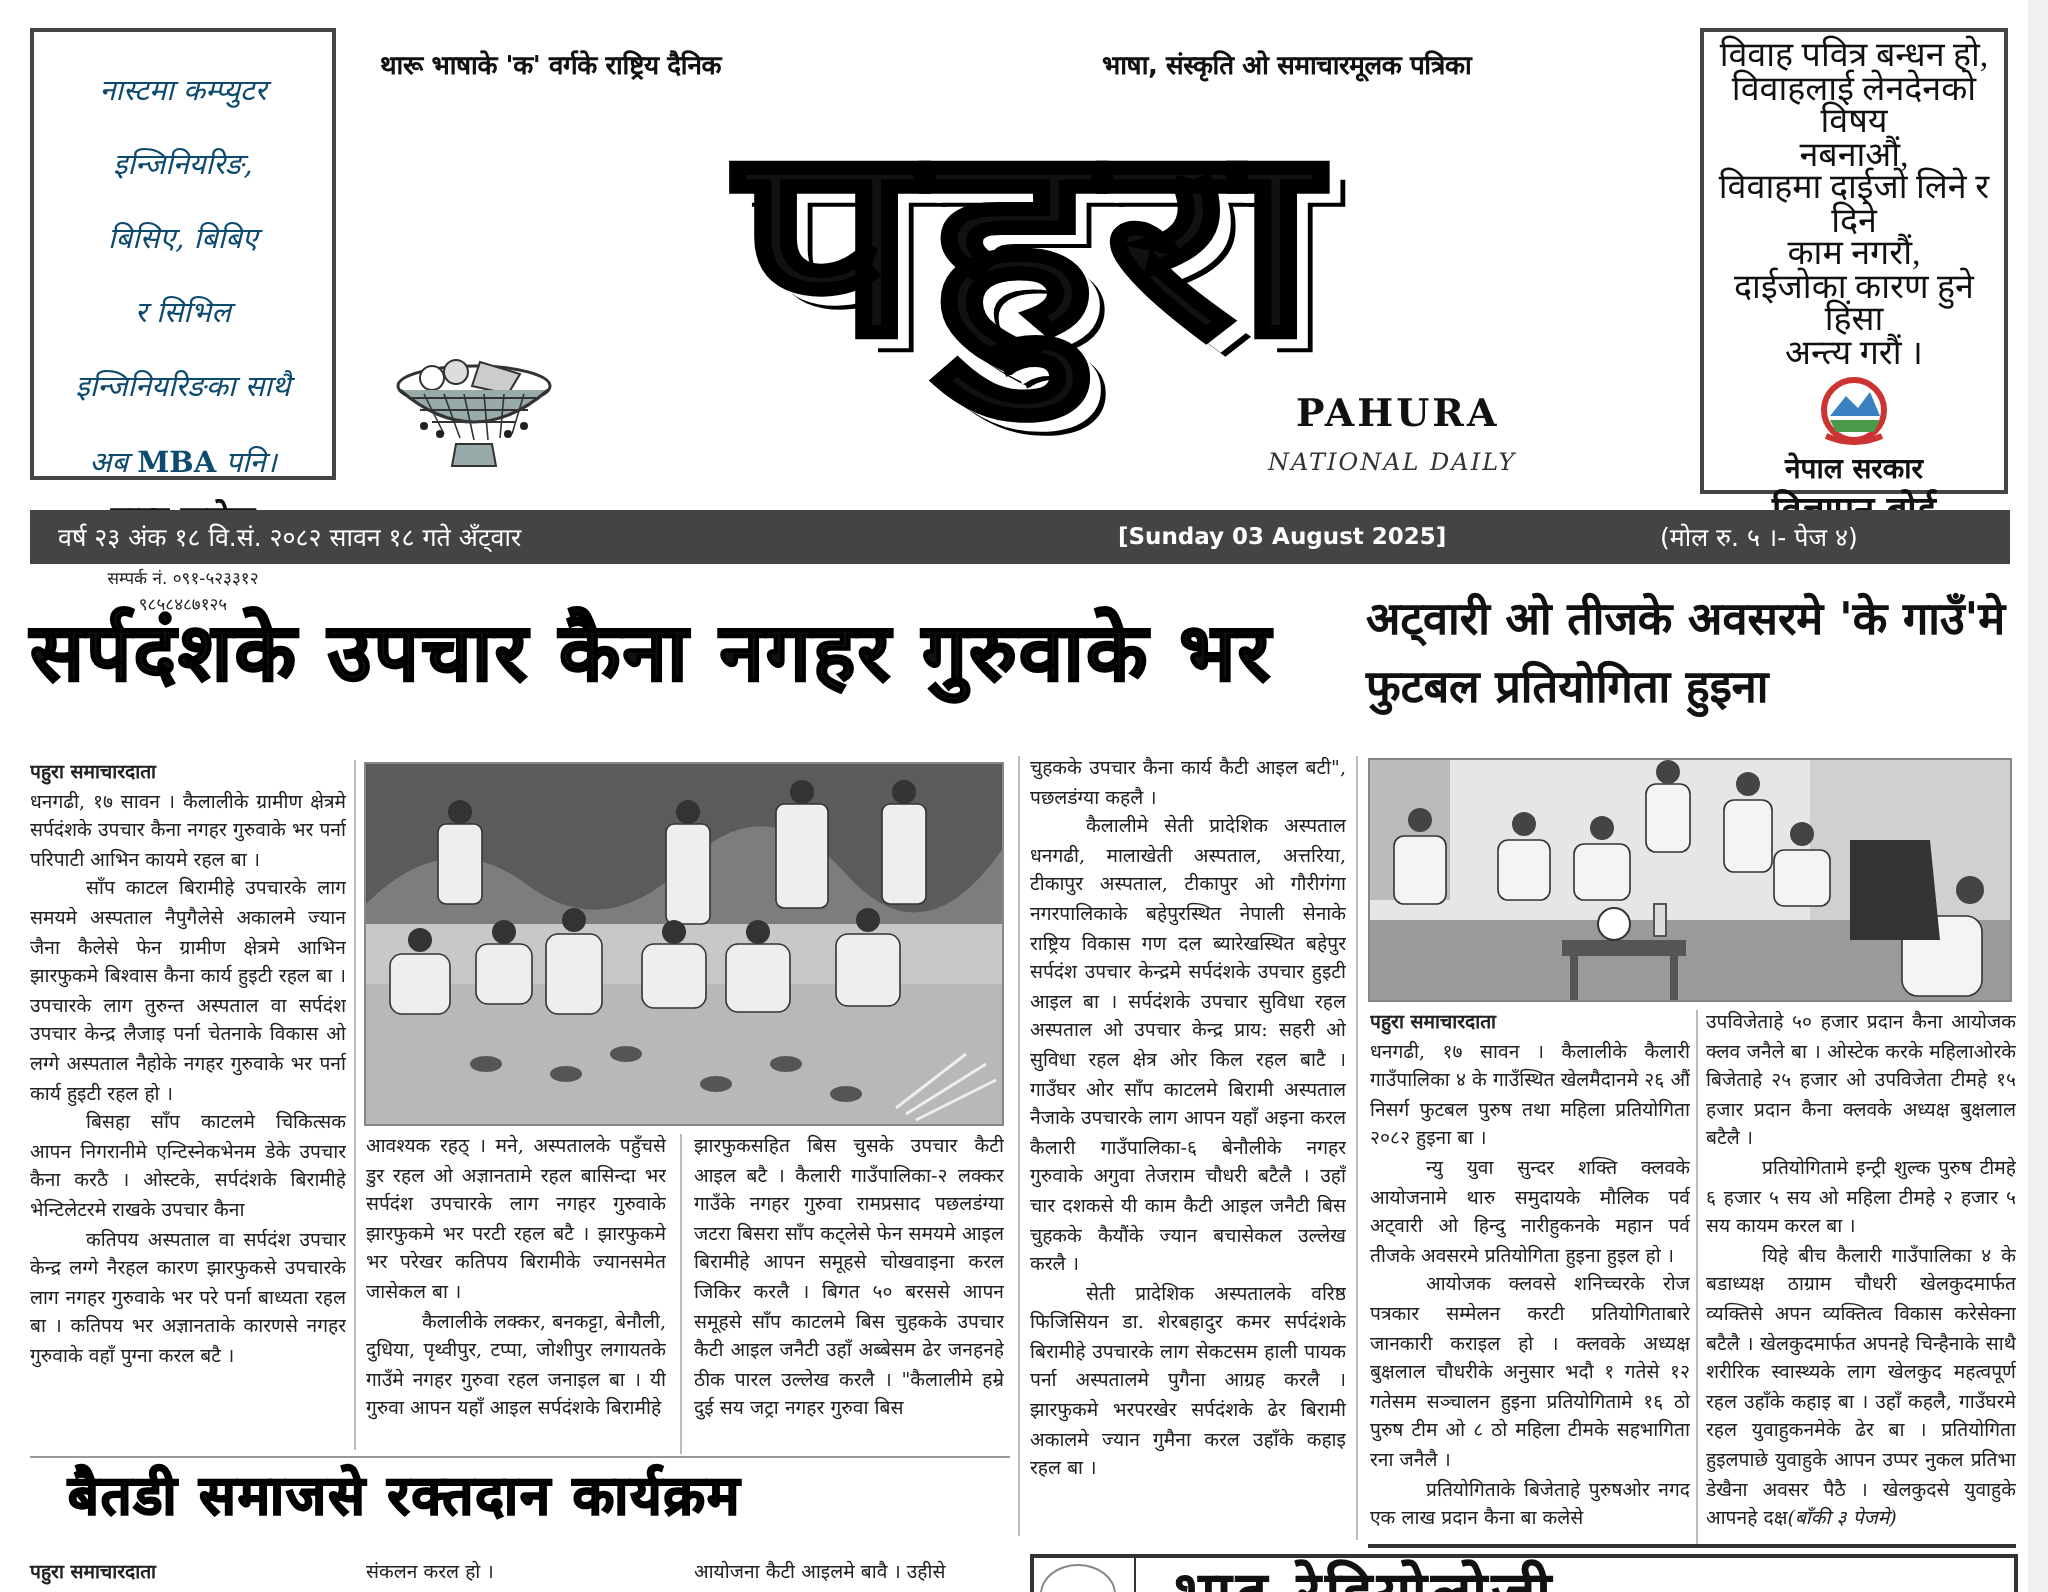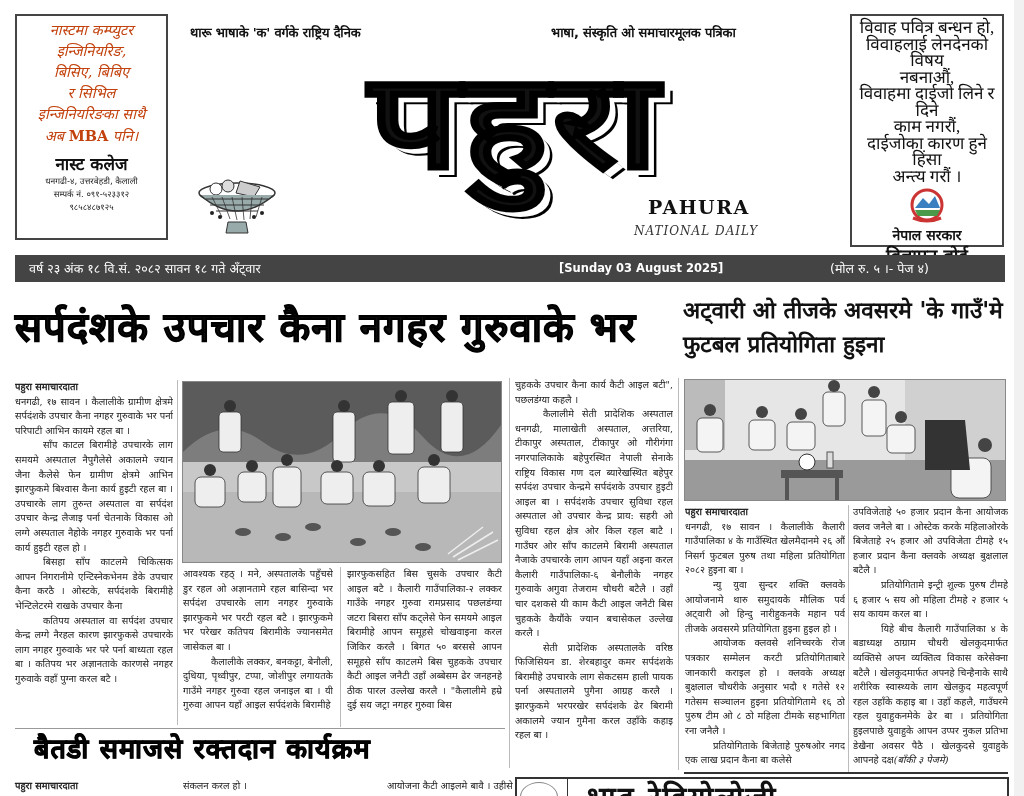--- a/index.html
+++ b/index.html
@@ -3,21 +3,21 @@
 <meta charset="utf-8">
 <style>
   * { box-sizing: border-box; margin: 0; padding: 0; }
   html, body { width: 1024px; height: 796px; overflow: hidden; background: #fff; }
   body { font-family: "DejaVu Sans", sans-serif; color: #111; position: relative; }
 
   .abs { position: absolute; }
 
   
   .ad-left { left: 15px; top: 14px; width: 153px; height: 226px; border: 2px solid #444; padding: 4px 2px; text-align: center; }
-  .ad-left .l { font-family: "DejaVu Serif", serif; font-style: italic; font-size: 14.5px; line-height: 21px; color: #c2410c; }
+  .ad-left .l { font-family: "DejaVu Serif", serif; font-style: italic; font-size: 14.5px; line-height: 21px; color: #0c4a6e; margin-top: 16px; }
   .ad-left .l b { font-style: normal; font-weight: 700; }
   .ad-left .college { font-size: 17px; font-weight: 700; margin-top: 6px; line-height: 22px; }
   .ad-left .small { font-size: 8.5px; line-height: 13px; color: #222; }
 
   .ad-right { left: 850px; top: 14px; width: 154px; height: 233px; border: 2px solid #444; padding: 4px 3px; text-align: center; }
   .ad-right .l { font-family: Liberation Serif, serif; font-size: 17px; line-height: 16.5px; color: #111; }
   .ad-right .emblem { width: 40px; height: 36px; margin: 3px auto 2px; position: relative; }
   .ad-right .gov { font-size: 14px; font-weight: 700; line-height: 18px; }
   .ad-right .board { font-size: 18px; font-weight: 900; line-height: 24px; }
 
@@ -47,21 +47,21 @@
 
   .c1 { left: 15px; top: 380px; width: 158px; height: 345px; overflow: hidden; }
   .c2 { left: 183px; top: 567px; width: 150px; height: 162px; overflow: hidden; }
   .c3 { left: 347px; top: 567px; width: 155px; height: 162px; overflow: hidden; }
   .c4 { left: 515px; top: 378px; width: 158px; height: 392px; overflow: hidden; }
   .c5 { left: 685px; top: 505px; width: 160px; height: 270px; overflow: hidden; }
   .c6 { left: 853px; top: 505px; width: 155px; height: 270px; overflow: hidden; }
 
   .bot1 { left: 15px; top: 779px; font-family: "DejaVu Serif", serif; font-size: 9.6px; font-weight: 700; color: #222; }
   .bot2 { left: 183px; top: 779px; font-family: "DejaVu Serif", serif; font-size: 9.6px; color: #222; }
-  .bot3 { left: 347px; top: 779px; font-family: "DejaVu Serif", serif; font-size: 9.6px; color: #222; margin-left: 40px; }
+  .bot3 { left: 347px; top: 779px; font-family: "DejaVu Serif", serif; font-size: 9.6px; color: #222; }
 
   .vrule { background: #bbb; width: 1px; }
   .hrule { background: #333; height: 2px; }
 
   
   .photo { border: 1px solid #888; overflow: hidden; background: #bdbdbd; }
   .photo1 { left: 182px; top: 381px; width: 320px; height: 182px; }
   .photo2 { left: 684px; top: 379px; width: 322px; height: 122px; }
 
   .bottom-ad { left: 515px; top: 777px; width: 494px; height: 22px; border: 2px solid #333; border-bottom: none; }

